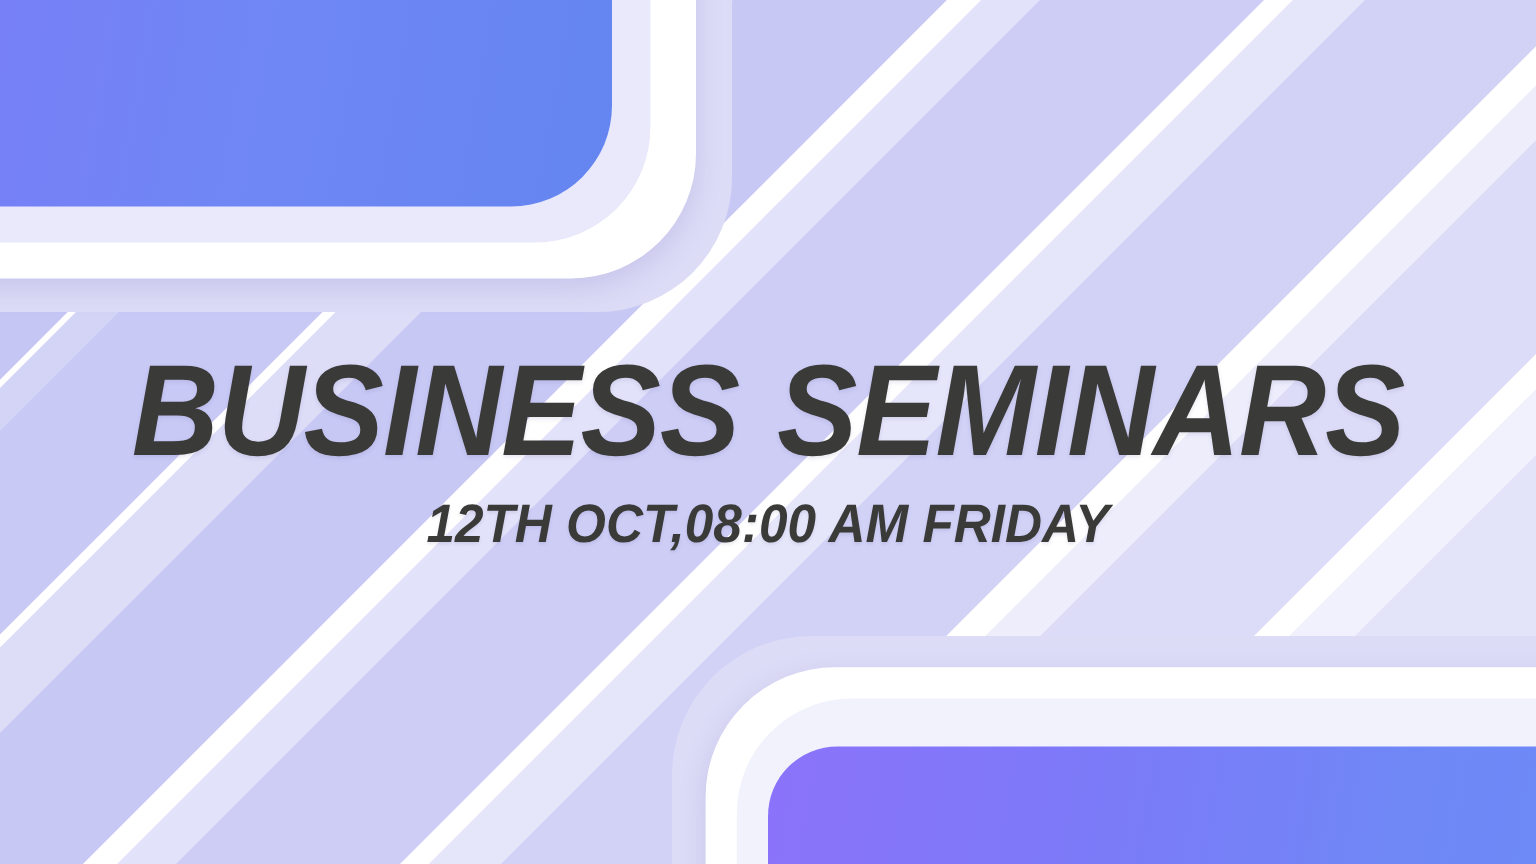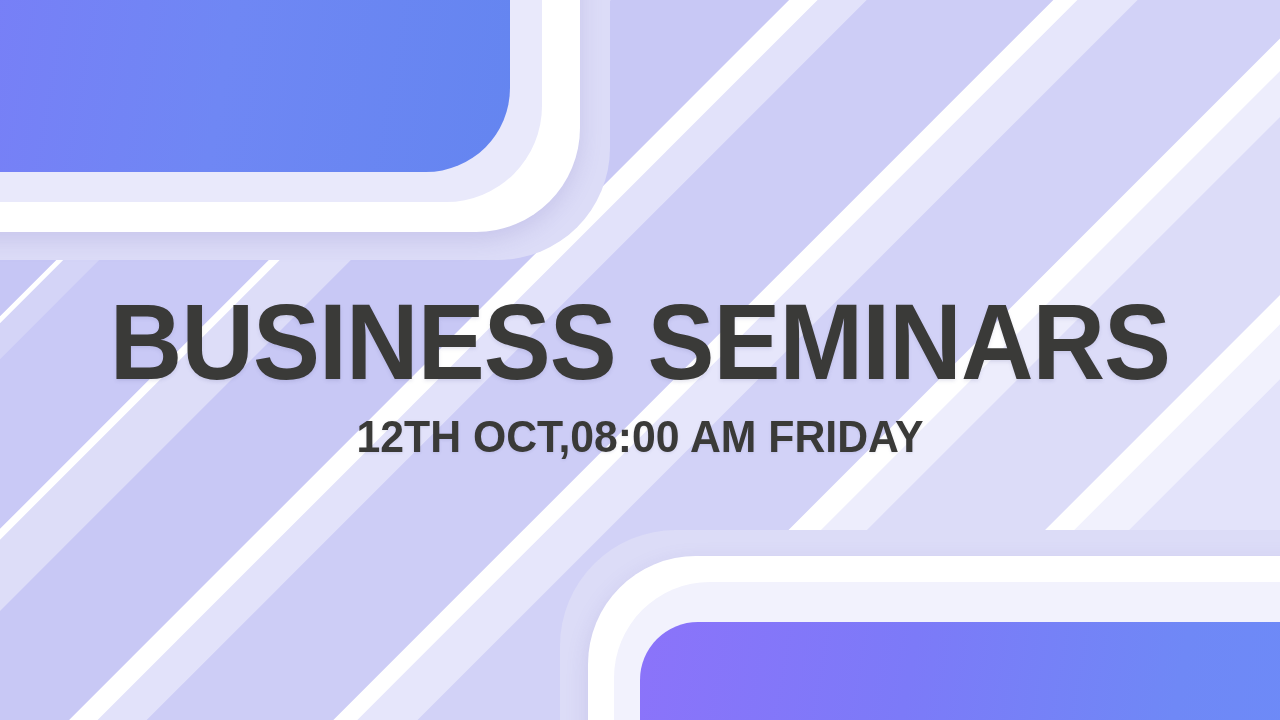--- a/index.html
+++ b/index.html
@@ -116,20 +116,21 @@
 
   
   #text-block {
     position: absolute;
     z-index: 5;
     left: 0;
     right: 0;
     top: 288px;
     text-align: center;
     user-select: none;
+    font-style: italic;
   }
 
   #event-title {
     margin: 0;
     font-family: "Liberation Sans Narrow", "Liberation Sans", "DejaVu Sans Condensed", sans-serif;
     font-size: 108px;
     font-weight: 700;
     line-height: 1.0;
     letter-spacing: -1px;
     color: #3a3a38;

